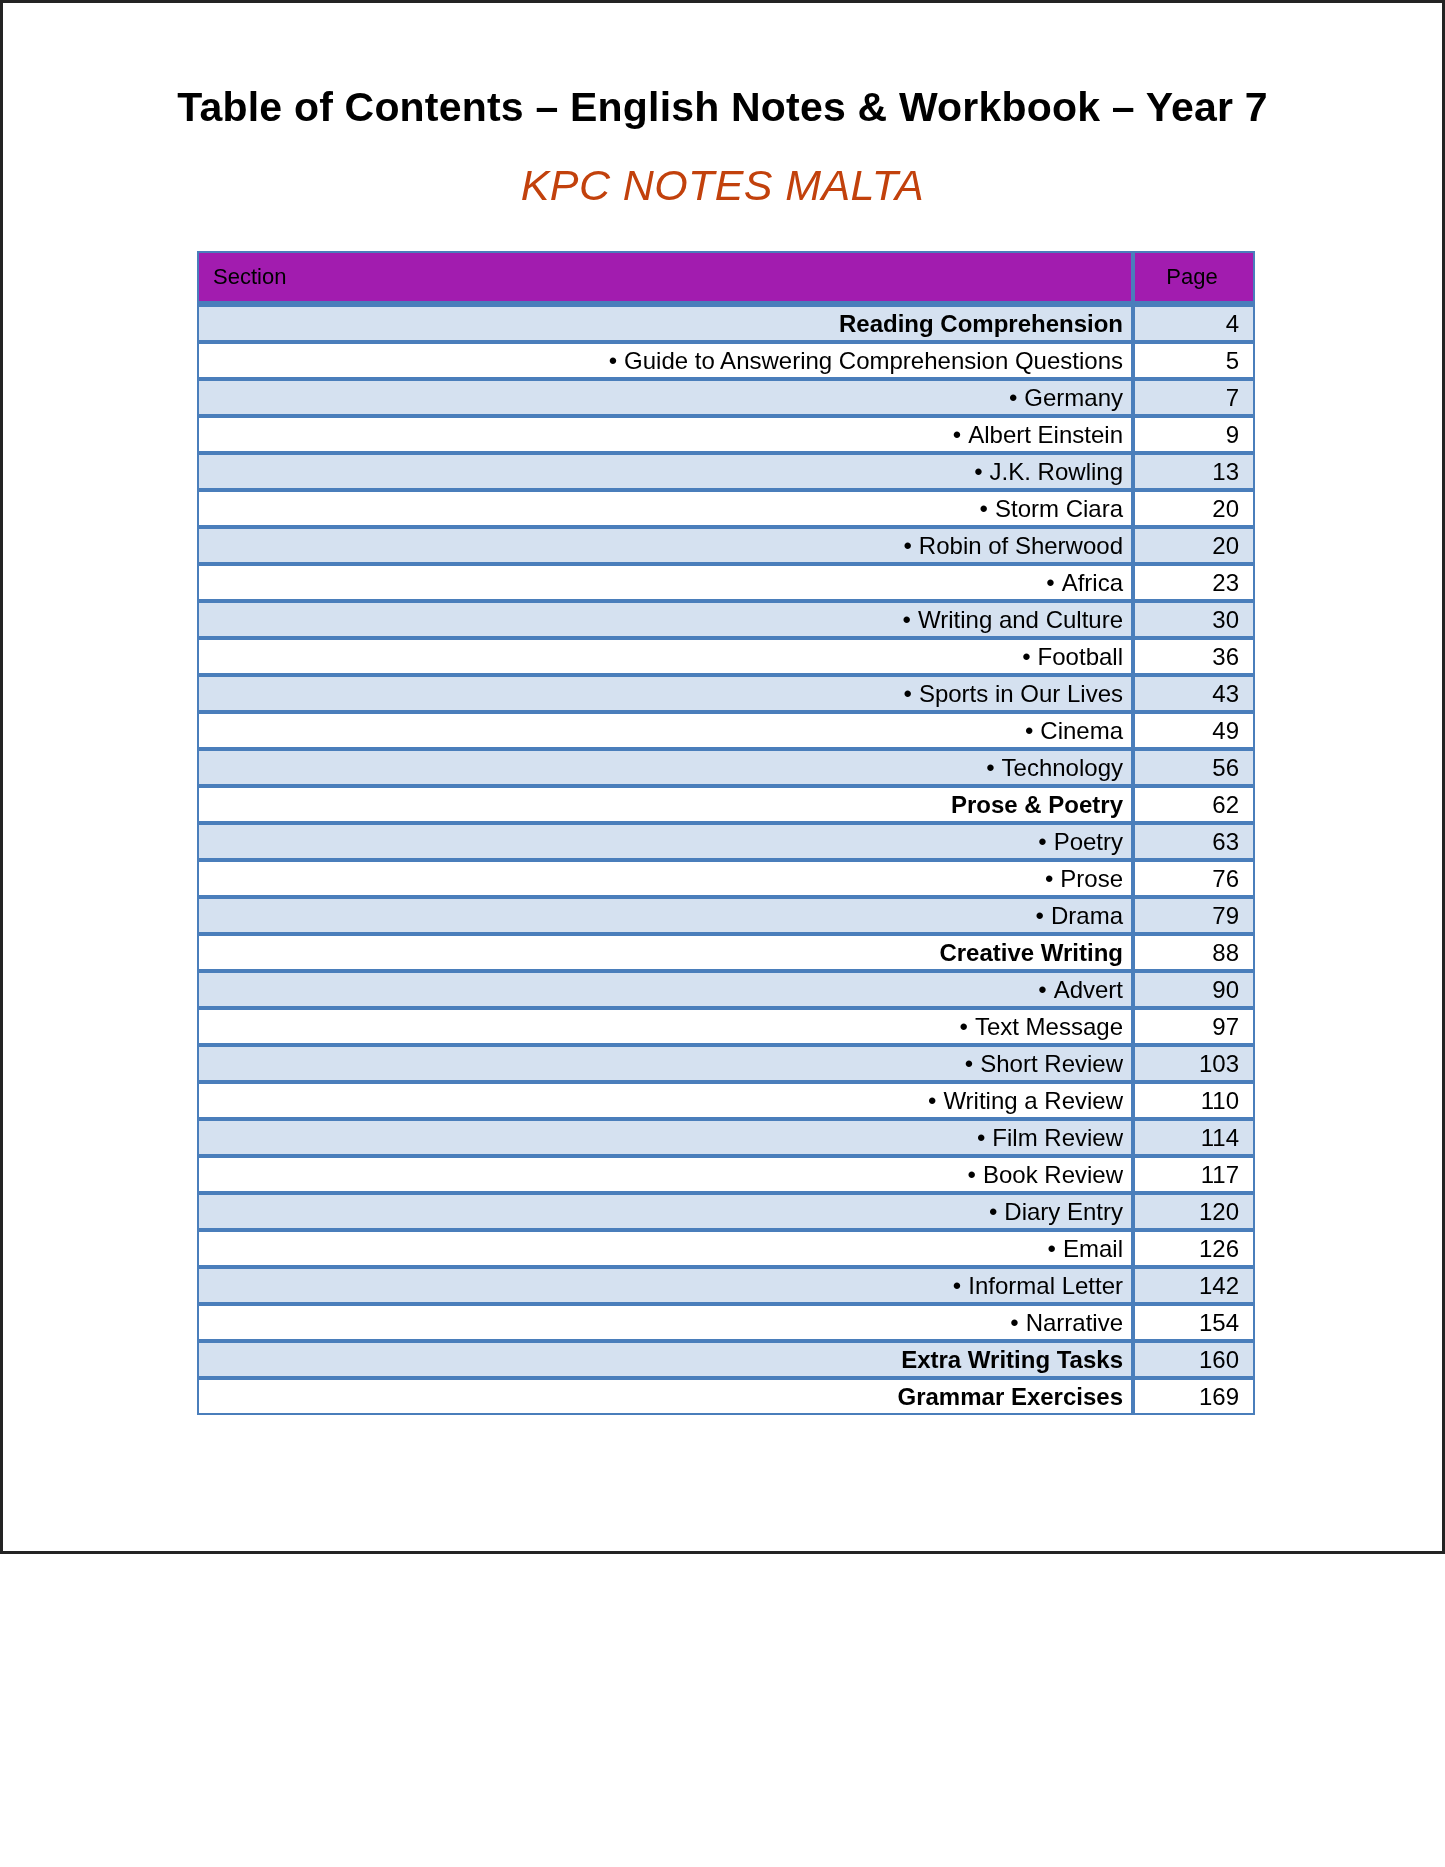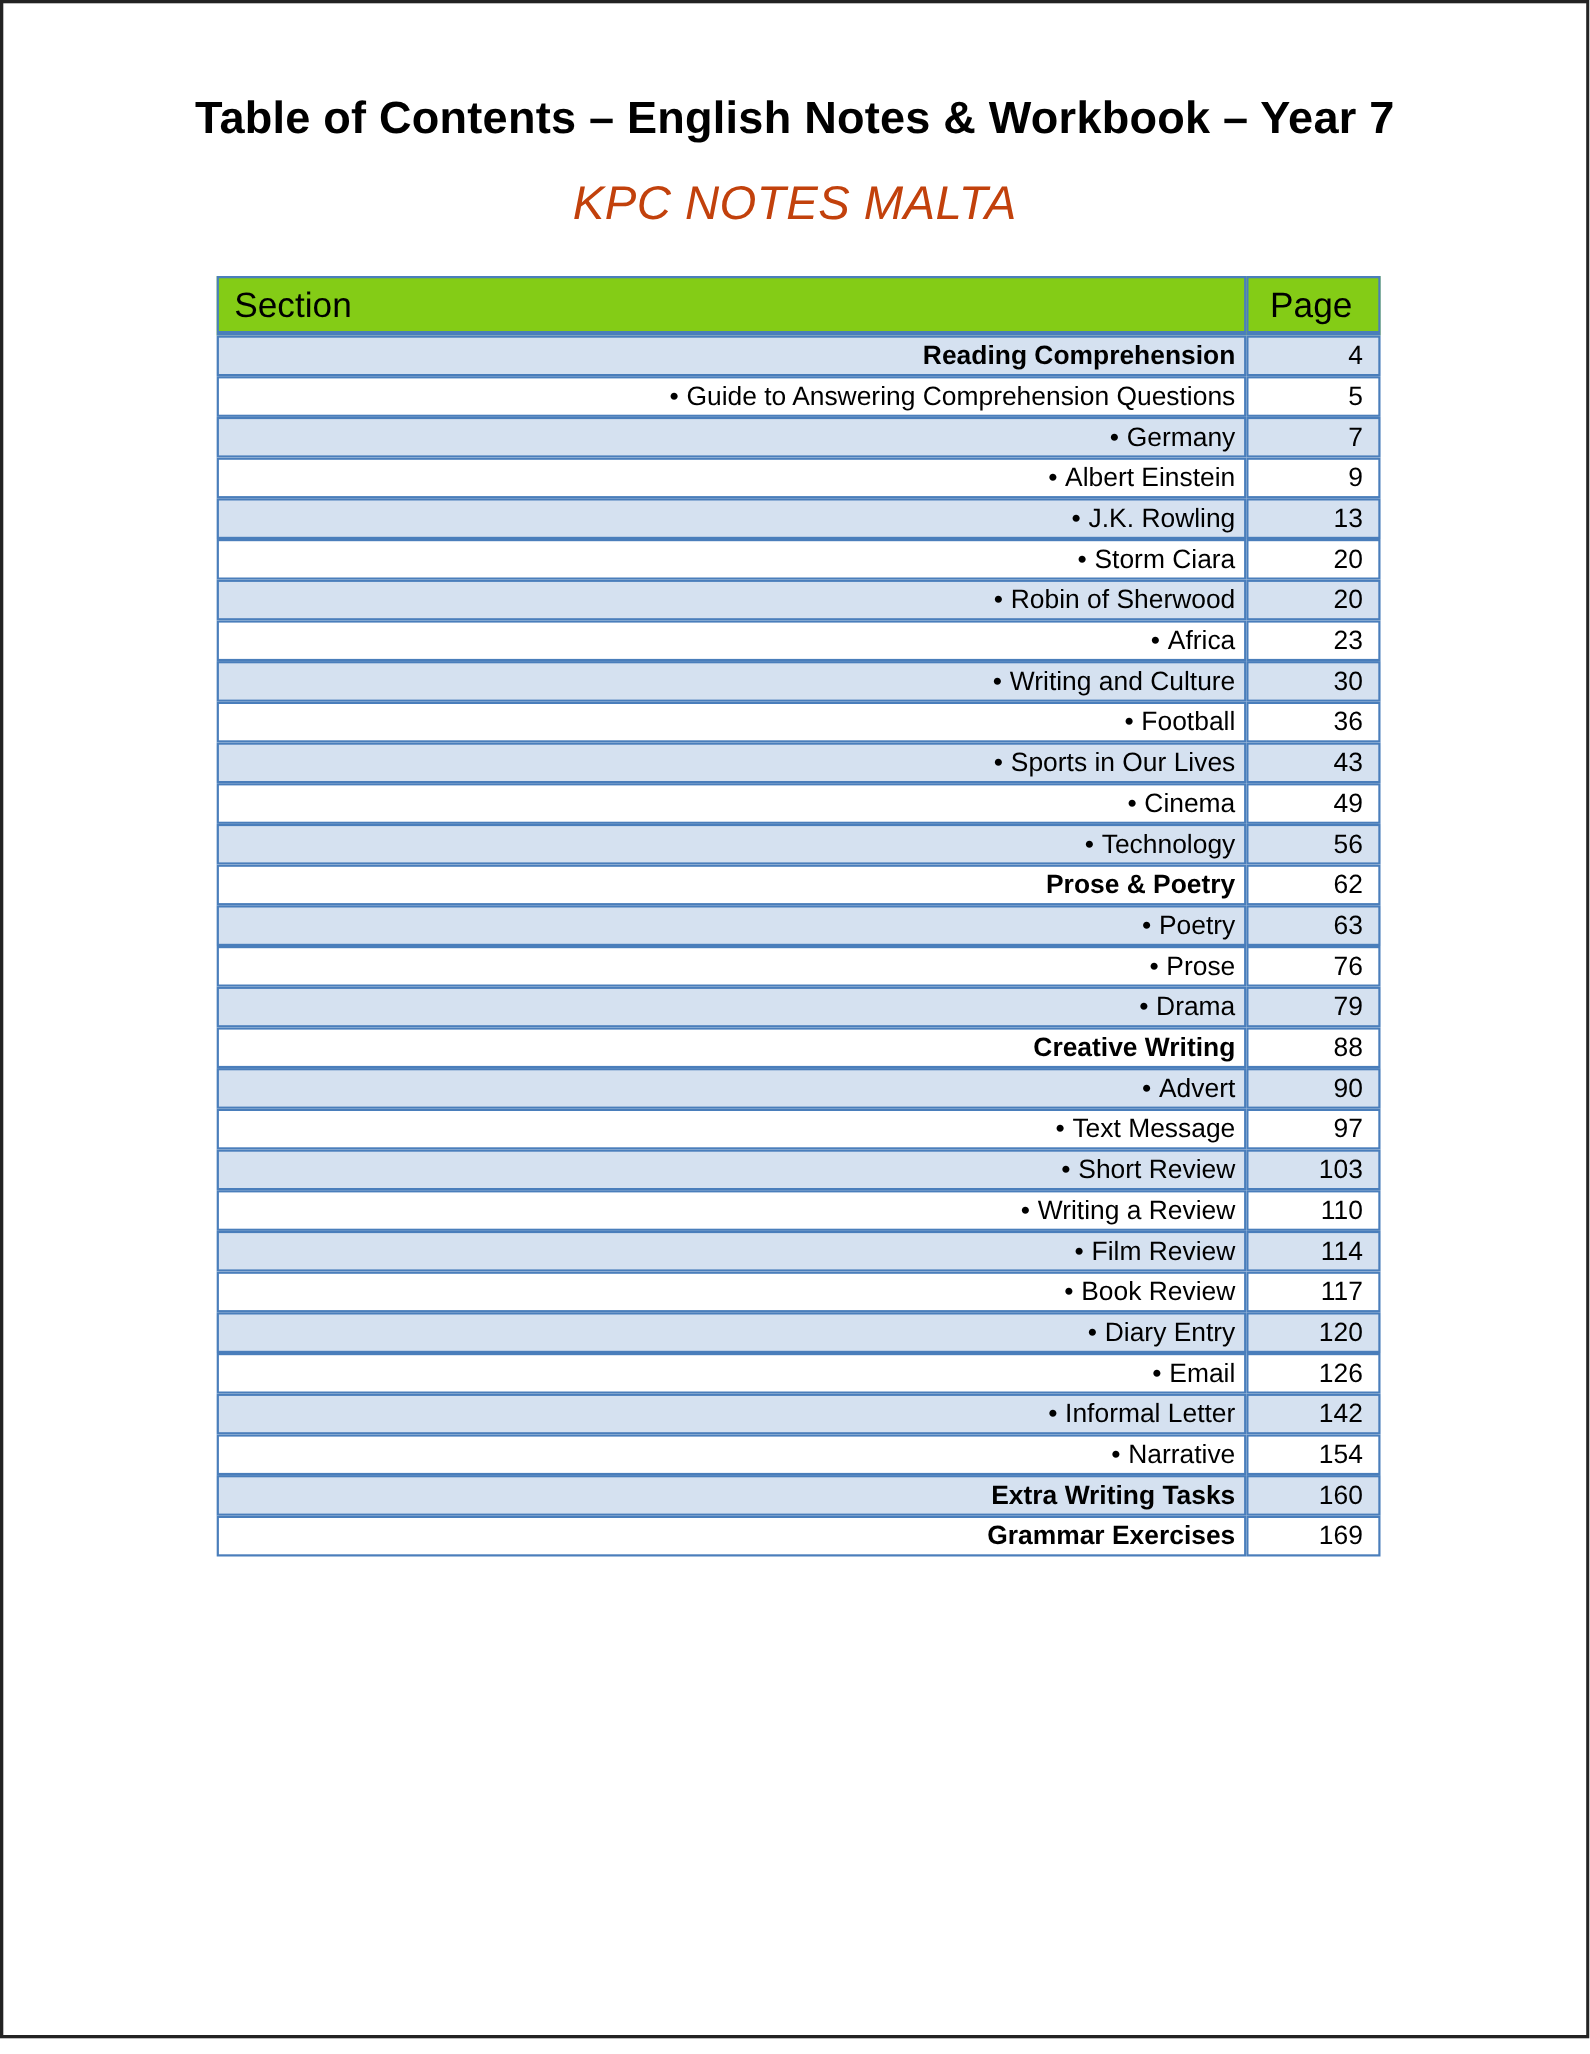--- a/index.html
+++ b/index.html
@@ -11,21 +11,21 @@
     width: 1445px;
     height: 1867px;
     font-family: "Liberation Sans", sans-serif;
     -webkit-font-smoothing: antialiased;
   }
 
   #page {
     position: relative;
     box-sizing: border-box;
     width: 1445px;
-    height: 1853px;
+    height: 1554px;
     background: #ffffff;
     border: 3px solid #232323;
     overflow: hidden;
   }
 
   .doc-inner {
     box-sizing: border-box;
     width: 100%;
     height: 100%;
     padding: 0;
@@ -76,23 +76,23 @@
   table.toc th,
   table.toc td {
     border: 2px solid #4a7ebb;
     padding: 0;
     vertical-align: middle;
     color: #000000;
   }
 
   
   table.toc thead th {
-    background: #84cc16;
+    background: #a21caf;
     height: 48px;
-    font-size: 32px;
+    font-size: 22px;
     font-weight: 400;
     border-bottom: 4px solid #4a7ebb;
     margin-top: 24px;
   }
   table.toc thead th.h-section {
     text-align: left;
     padding-left: 14px;
   }
   table.toc thead th.h-page {
     text-align: center;

